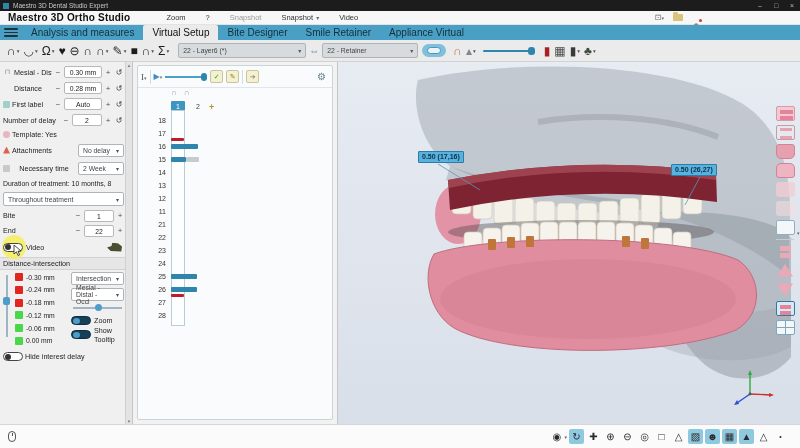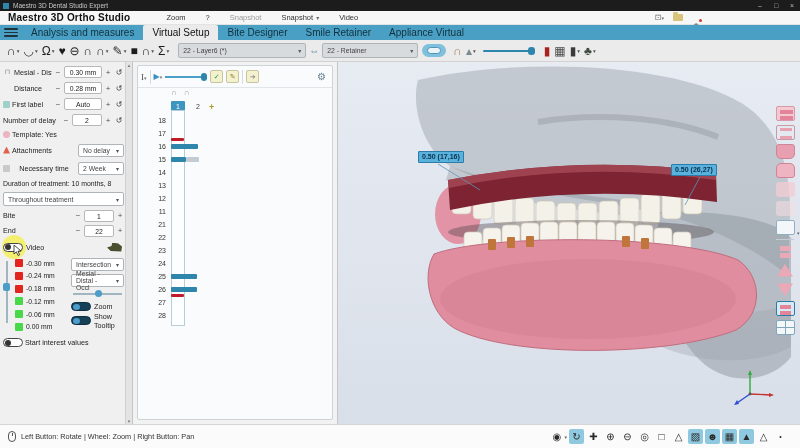--- a/index.html
+++ b/index.html
@@ -404,20 +404,24 @@
         <span class="toggle off" style="position:relative;z-index:2;">
             <i></i>
           </span>
         <svg class="cursor-svg" width="9" height="11" viewBox="0 0 9 11">
           <polygon points="1,0 1,9 3.4,6.8 5,10.5 6.6,9.8 5,6.2 8,6" fill="#fff" stroke="#222" stroke-width="0.8"></polygon>
         </svg>
         <span style="position:relative;z-index:2;">Video</span>
         <span class="dark-teeth"></span>
       </div>
 
+      <div class="sect">
+        <span>Distance-intersection</span>
+        <span class="col">▴</span>
+      </div>
 
       <div class="legend-wrap">
         <span class="vslider">
             <i></i>
           </span>
         <div class="legend-col">
             <span class="leg-item">
               <span class="leg-sw" style="background: rgb(226, 37, 31);"></span>
               <span class="leg-val">-0.30 mm</span>
             </span>
@@ -466,21 +470,21 @@
               </span>
             <span>Show Tooltip</span>
           </span>
         </div>
       </div>
 
       <div class="lp-row" style="height:15px;margin-top:2px;">
         <span class="toggle off">
             <i></i>
           </span>
-        <span>Start interest values</span>
+        <span>Hide interest delay</span>
       </div>
 
     </div>
 
     <div class="timeline">
       <div class="tl-panel">
         <div class="tl-toolbar">
           <span class="tl-ibeam"><span>I</span><span style="font-size:5px;color:#777;">▾</span></span>
           <span class="sep"></span>
           <span class="tl-play"><span>▶</span><span style="font-size:5px;color:#777;">▾</span></span>
@@ -658,21 +662,20 @@
           <span class="rt-ic rt-up"></span>
           <span class="rt-ic rt-lo"></span>
           <span class="rt-ic rt-both"></span>
           <span class="rt-ic rt-grid"></span>
         </div>
     </div>
   </div>
 
   <div class="statusbar">
     <span class="mouse-ico"></span>
-    <span class="hint">Left Button: Rotate | Wheel: Zoom | Right Button: Pan</span>
     <span class="btb">
         <span class="bic">◉</span>
         <span class="car">▾</span>
         <span class="bic sel">↻</span>
         <span class="bic">✚</span>
         <span class="bic">⊕</span>
         <span class="bic">⊖</span>
         <span class="bic">◎</span>
         <span class="bic">□</span>
         <span class="bic">△</span>

